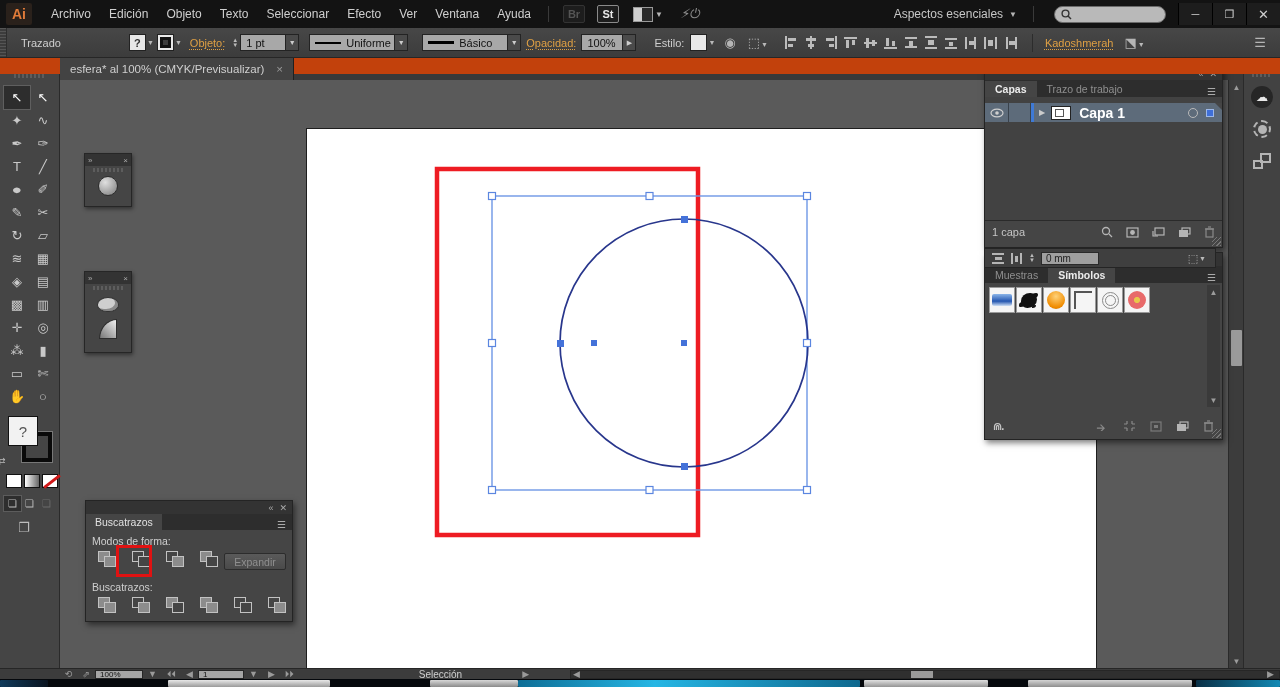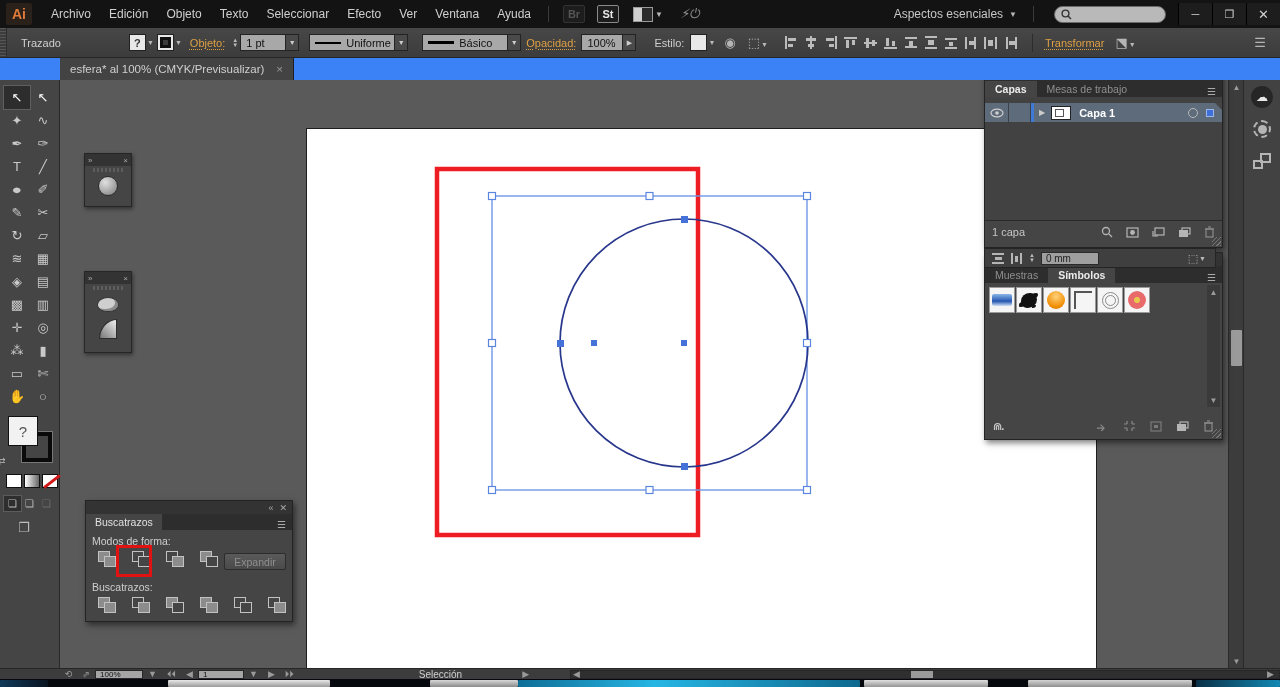--- a/index.html
+++ b/index.html
@@ -52,21 +52,21 @@
   .preview-field { width:86px; height:17px; background:#a8a8a8; border:1px solid #232323; color:#111;
     display:flex; align-items:center; padding:0 5px; gap:5px; }
   .line-sample { flex:0 0 26px; height:2px; background:#000; }
   .line-sample.thick { height:3px; }
   .cb-ico { color:#b5b5b5; margin:0 6px; font-size:13px; }
   #align-strip { display:flex; align-items:center; gap:4px; margin:0 6px; }
   .al-ico { width:16px; height:15px; display:flex; align-items:center; justify-content:center; }
   .cb-sep { width:1px; height:18px; background:#2c2c2c; margin:0 7px; }
 
   
-  #tabbar { position:absolute; left:0; top:58px; width:1280px; height:22px; background:#3b82f6; z-index:30;}
+  #tabbar { position:absolute; left:0; top:58px; width:1280px; height:16px; background:#c2410c; z-index:30;}
   #doc-tab { position:absolute; left:60px; top:0; height:22px; background:#434343; color:#cfcfcf;
     display:flex; align-items:center; padding:0 10px; gap:12px; border-right:1px solid #1f1f1f; font-size:11.5px;}
 
   
   #toolbar { position:absolute; left:0; top:60px; width:60px; height:608px; background:#454545;
     border-right:1px solid #2a2a2a; z-index:25; }
   #tb-head { height:10px; color:#9a9a9a; font-size:8px; padding-left:2px; }
   #tb-grip { height:6px; margin:2px 14px; background:repeating-linear-gradient(90deg,#5d5d5d 0 2px,#454545 2px 4px); }
   #tools { position:absolute; left:4px; top:26px; width:52px; display:grid; grid-template-columns:26px 26px; }
   .tool { height:23px; display:flex; align-items:center; justify-content:center; color:#c9c9c9; font-size:13px; }
@@ -156,21 +156,21 @@
   .tabrow { height:17px; background:#2d2d2d; display:flex; align-items:flex-end; }
   .tab-active { background:#454545; color:#ececec; padding:2px 10px; font-size:10.5px; font-weight:bold; }
   .tab-inactive { color:#8f8f8f; padding:2px 10px; font-size:10.5px; }
   .tab-menu { margin-left:auto; color:#aaa; padding-right:6px; font-size:10px; }
   #layer-list { position:absolute; left:0; top:30px; width:237px; height:124px; background:#424242; border-bottom:1px solid #2a2a2a;}
   #layer-row { position:absolute; left:0; top:6px; width:237px; height:19px; background:#5d6b7a; display:flex; align-items:center;}
   .lr-cell { height:19px; border-right:1px solid #39424c; display:flex; align-items:center; justify-content:center; }
   #lr-blue { width:3px; height:19px; background:#3f7ad6; }
   #lr-thumb { width:20px; height:14px; background:#fff; margin:0 4px 0 6px; border:1px solid #222; position:relative;}
   #lr-thumb i { position:absolute; left:3px; top:2px; width:9px; height:8px; border:1px solid #555; }
-  #layer-name { color:#fff; font-weight:bold; font-size:11px; margin-left:4px; }
+  #layer-name { color:#fff; font-weight:bold; font-size:14px; margin-left:4px; }
   #lr-target { margin-left:auto; width:10px; height:10px; border:1px solid #b9b9b9; border-radius:50%; margin-right:8px;}
   #lr-sel { width:8px; height:8px; background:#3f6fd8; border:1px solid #9db8e8; margin-right:8px; }
   #lr-fold { position:absolute; right:0; top:0; width:0; height:0; border-left:7px solid transparent; border-top:7px solid #454545;}
   #capas-foot { position:absolute; left:0; bottom:4px; width:237px; height:22px; display:flex; align-items:center; padding:0 7px; gap:13px;}
   #capas-count { color:#c5c5c5; margin-right:auto; }
   .foot-ico { color:#b5b5b5; font-size:11px; display:flex; align-items:center; }
   .grip-corner { position:absolute; right:1px; bottom:1px; width:9px; height:9px;
     background:repeating-linear-gradient(135deg,#777 0 1px,transparent 1px 3px); }
 
   
@@ -374,21 +374,21 @@
         </span>
       <span class="al-ico">
           <svg width="13" height="14">
             <rect x="2" y="1" width="2" height="12" fill="#bbb"></rect>
             <rect x="5" y="5" width="6" height="4" fill="#bbb"></rect>
             <rect x="11" y="1" width="2" height="12" fill="#bbb"></rect>
           </svg>
         </span>
     </div>
     <span class="cb-sep"></span>
-    <span class="cb-orange dotted-u">Transformar</span>
+    <span class="cb-orange dotted-u">Kadoshmerah</span>
     <span class="cb-ico">⬔<span class="mini-caret">▼</span></span>
     <span style="margin-left:auto"></span>
     <span class="cb-ico" style="margin-right:14px">☰</span>
   </div>
 
   <div id="tabbar">
     <div id="doc-tab">
       <span>esfera* al 100% (CMYK/Previsualizar)</span>
       <span style="color:#9a9a9a;">×</span>
     </div>
@@ -640,21 +640,21 @@
       </div>
   </div>
 
   <div id="capas">
     <div class="panel-head">
       <span>«</span>
       <span>✕</span>
     </div>
     <div class="tabrow">
       <span class="tab-active">Capas</span>
-      <span class="tab-inactive">Mesas de trabajo</span>
+      <span class="tab-inactive">Trazo de trabajo</span>
       <span class="tab-menu">☰</span>
     </div>
     <div id="layer-list">
       <div id="layer-row">
         <span class="lr-cell" style="width:24px">
           <svg width="14" height="10">
             <ellipse cx="7" cy="5" rx="6" ry="3.8" fill="none" stroke="#cfcfcf" stroke-width="1.2"></ellipse>
             <circle cx="7" cy="5" r="1.8" fill="#cfcfcf"></circle>
           </svg>
         </span>

